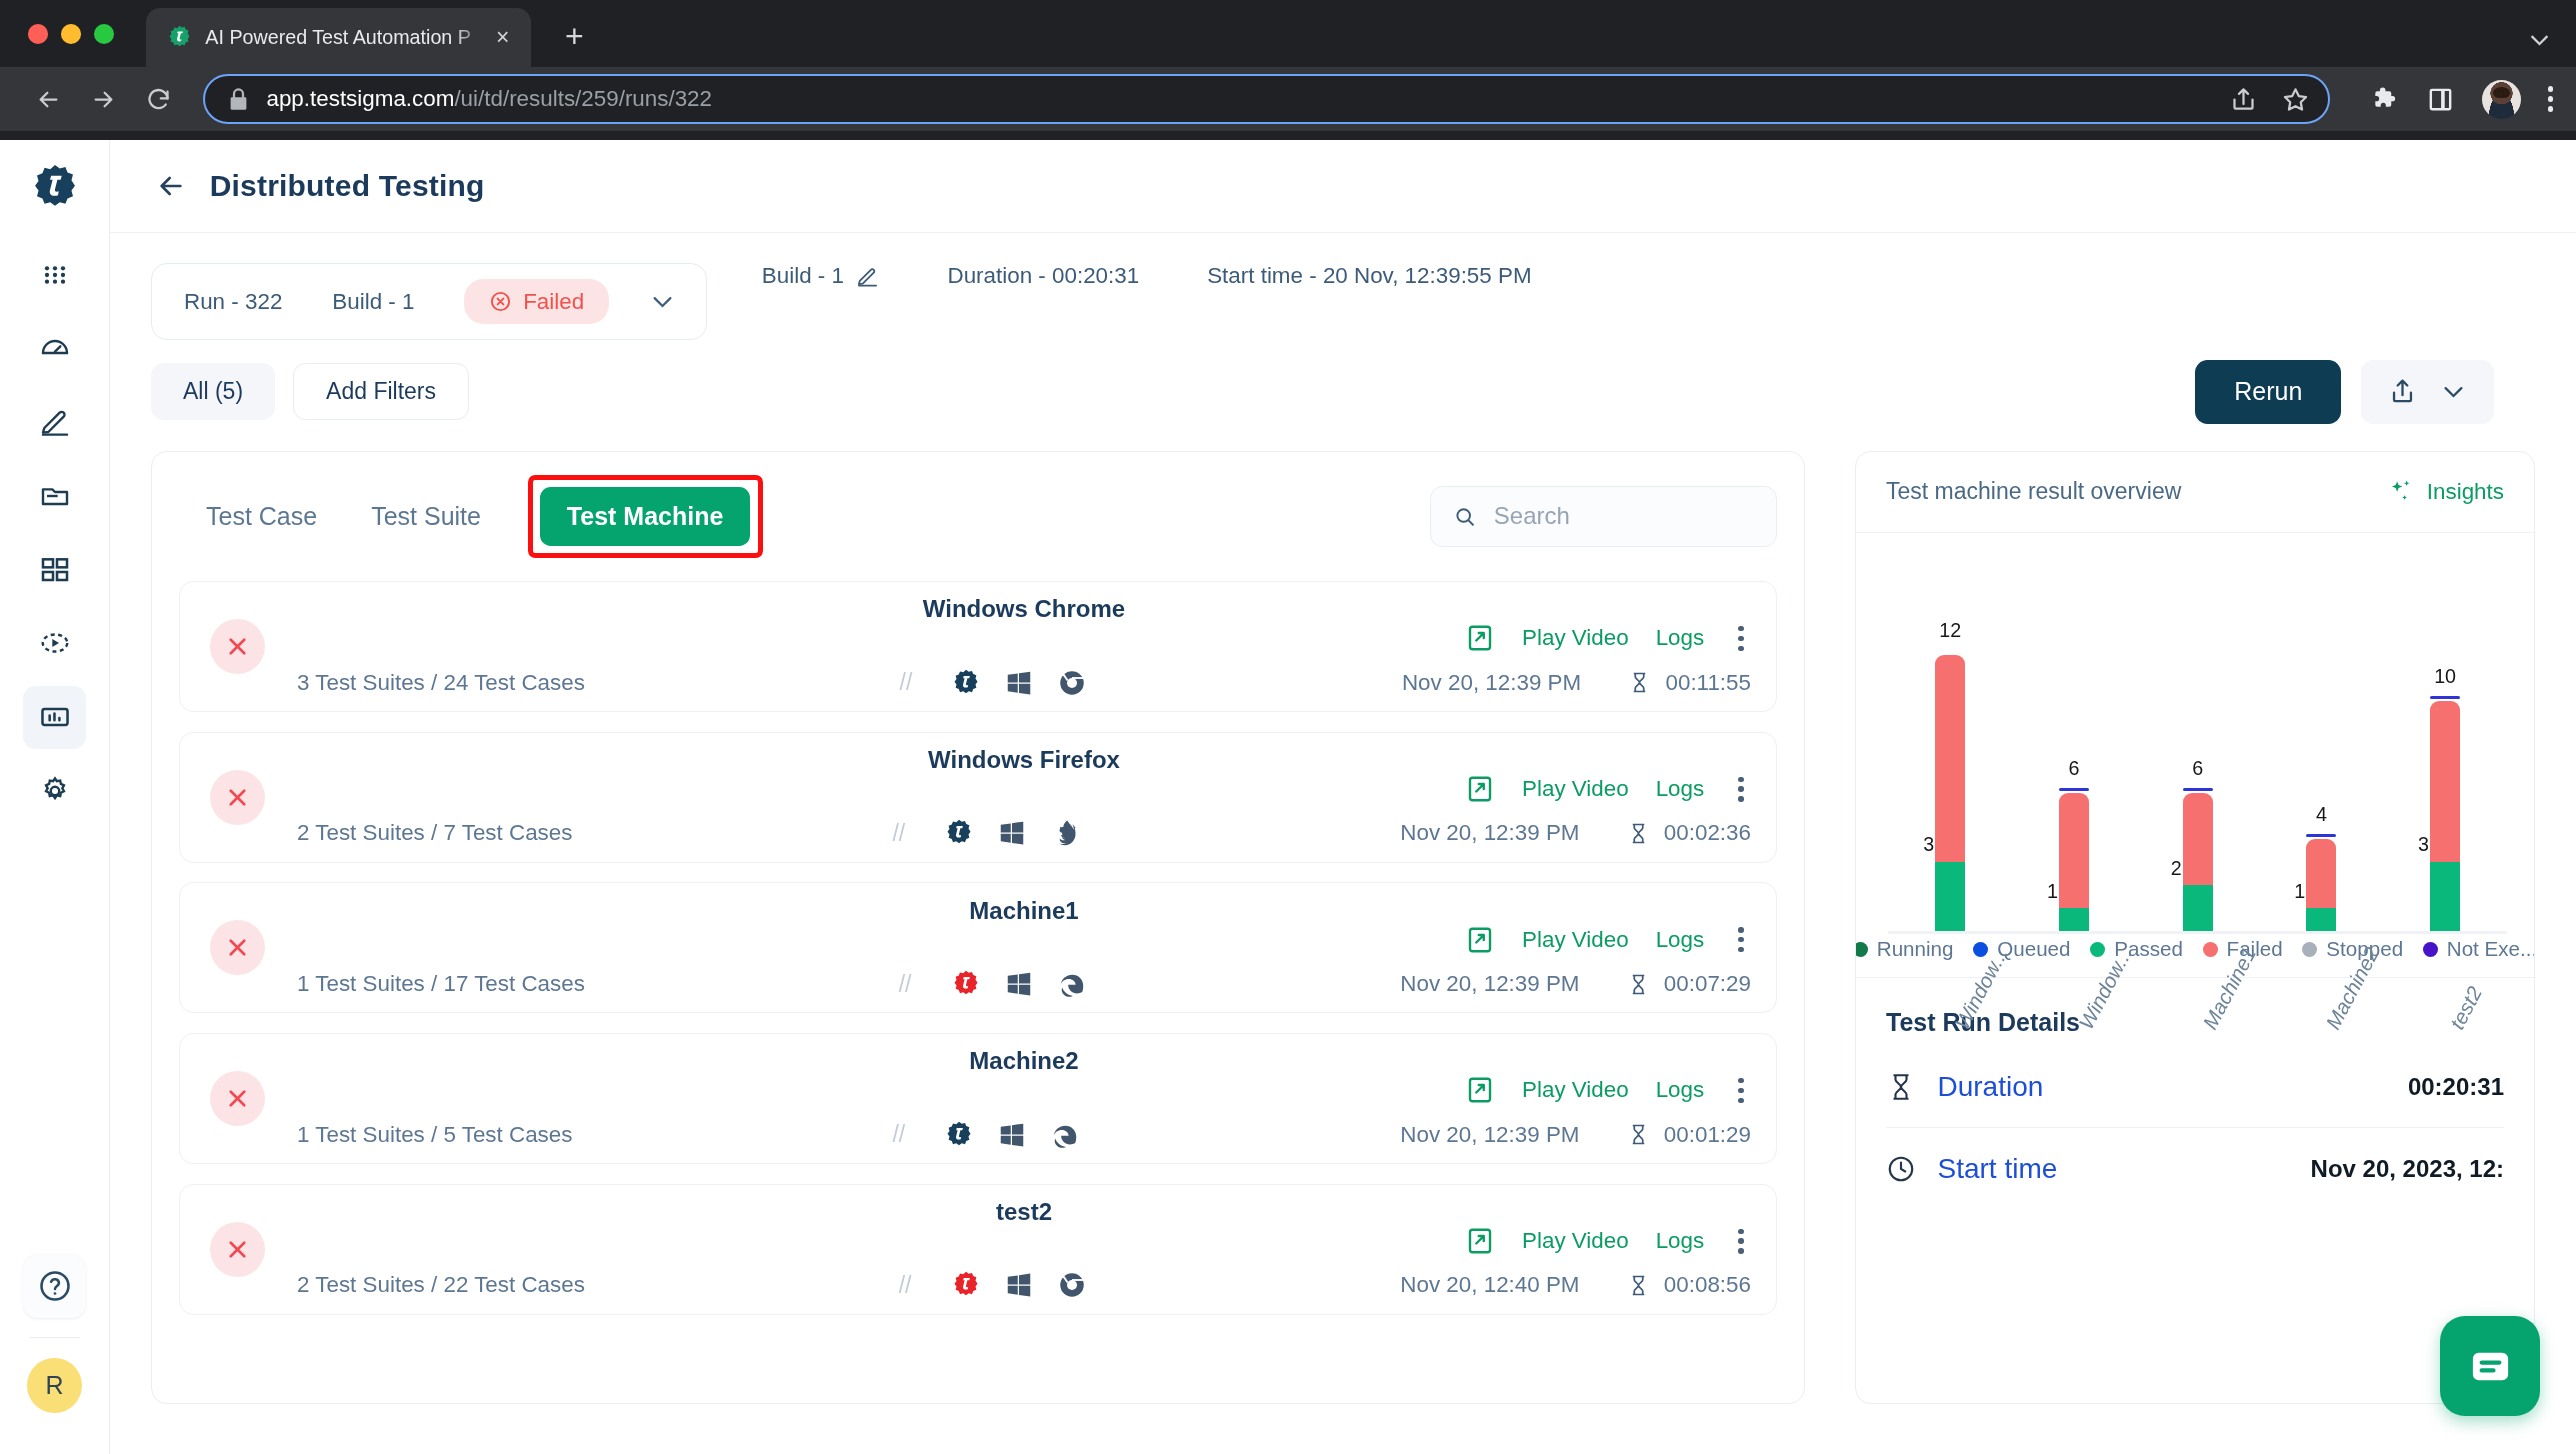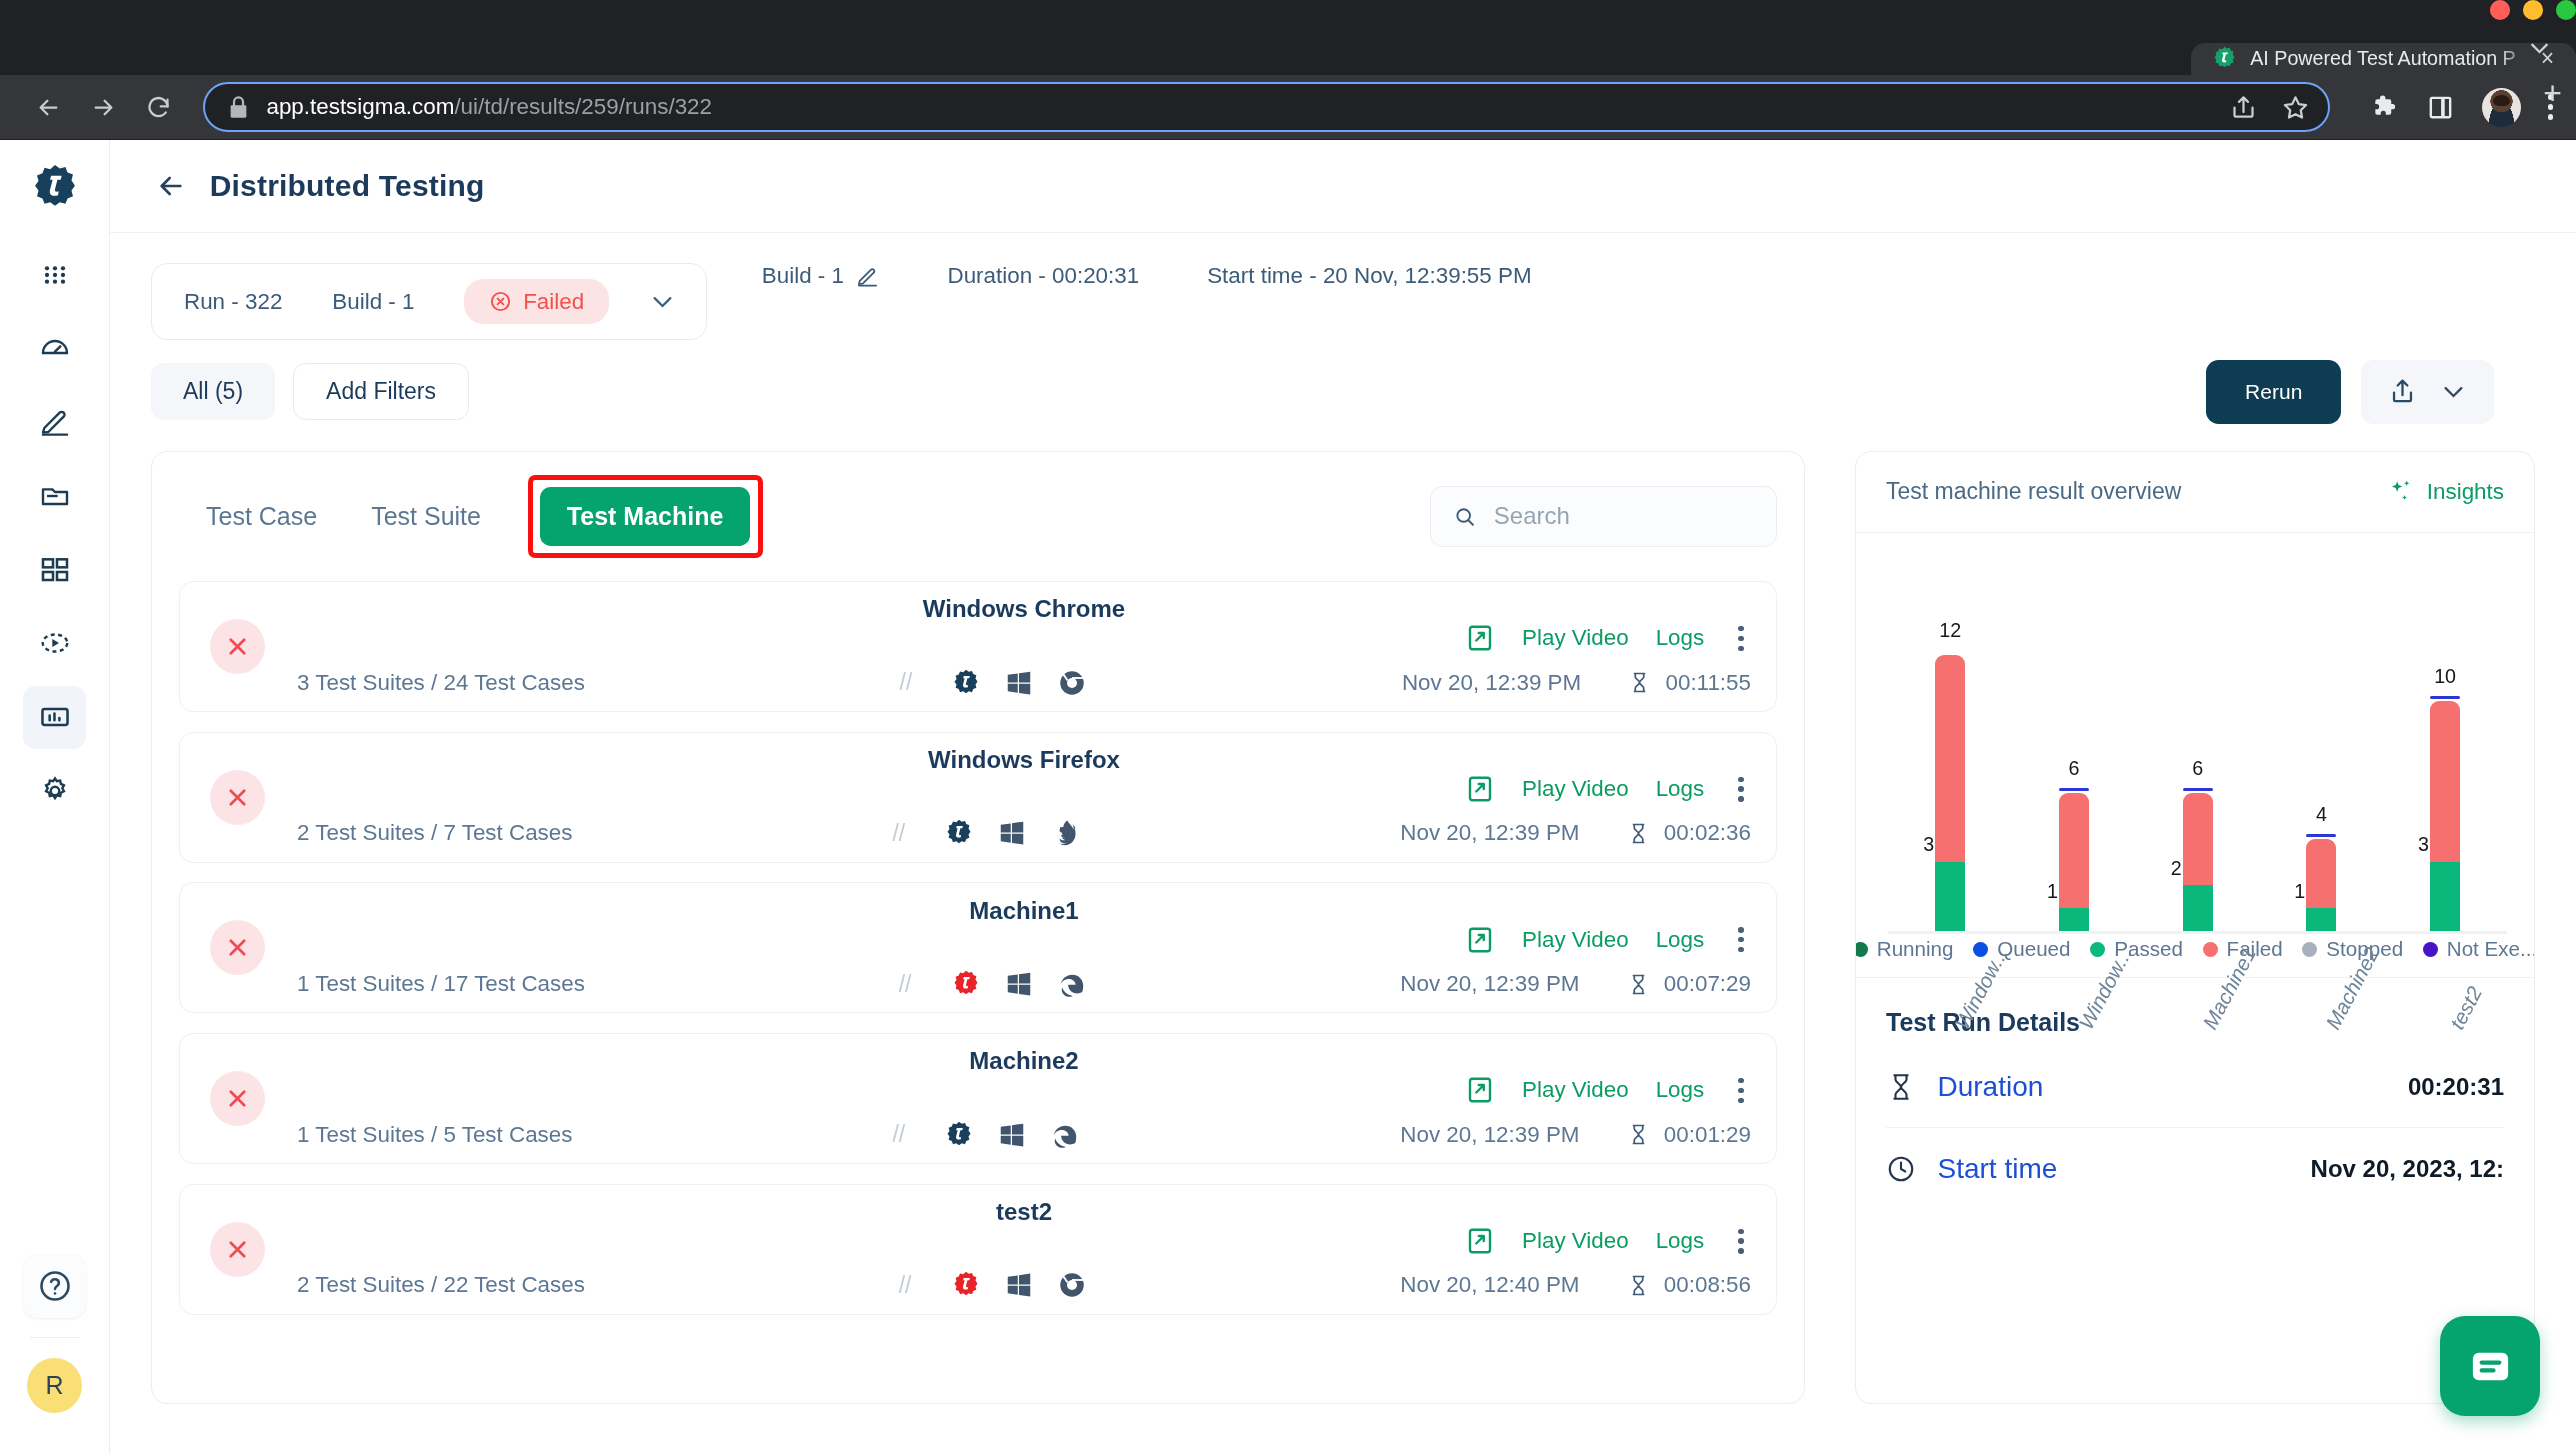--- a/index.html
+++ b/index.html
@@ -7,22 +7,22 @@
     width: 2576px; height: 1454px;
     font-family: "Liberation Sans", sans-serif;
     background: #202124;
     overflow: hidden;
   }
 
   
   .browser { width: 2576px; height: 1454px; background:#202124; position:relative; }
 
   .tabstrip {
-    height: 75px; background:#202124; display:flex; align-items:flex-end;
-    padding-left: 5px; position:relative;flex-direction:column;
+    height: 67px; background:#202124; display:flex; align-items:flex-end;
+    padding-left: 14px; position:relative;
   }
   .traffic { display:flex; align-items:center; gap:13.4px; padding:0 0 23px 14.3px; }
   .dot { width:19.7px; height:19.7px; border-radius:50%; }
   .dot.red{background:#ff5f57;} .dot.yellow{background:#febc2e;} .dot.green{background:#28c840;}
 
   .tab {
     margin-left: 32px; height: 59px; background:#35363a; border-radius:14.3px 14.3px 0 0;
     display:flex; align-items:center; padding:0 12.5px 0 19.7px; min-width: 385px; max-width:385px;
     position:relative;
   }
@@ -119,21 +119,21 @@
   .pencil { width:23px; height:23px; color:#3c5b79;}
 
   .filterbar { display:flex; align-items:center; padding:12.5px 41px 0 41px; }
   .chip {
     height:57px; border-radius:12.5px; display:flex; align-items:center; padding:0 32px;
     font-size:23px; color:#1b3a5c; white-space:nowrap;
   }
   .chip.solid { background:#f4f6f9; }
   .chip.outline { border:0.9px solid #e7ecf1; margin-left:18px; }
   .actions { margin-left:auto; display:flex; align-items:center; gap:19.7px; padding-right:41px;}
-  .btn-rerun { background:#0d3c53; color:#fff; height:64px; border-radius:12.5px; padding:0 39px; font-size:21px; display:flex; align-items:center;}
+  .btn-rerun { background:#0d3c53; color:#fff; height:64px; border-radius:12.5px; padding:0 39px; font-size:25px; display:flex; align-items:center;}
   .btn-share { background:#f4f6f9; height:64px; border-radius:12.5px; display:flex; align-items:center; gap:23px; padding:0 27px; color:#2b4a63;}
   .btn-share svg{ width:29px;height:29px;}
 
   .panels { display:flex; gap:0; padding:27px 41px 0 41px; flex:1 1 auto; min-height:0;}
 
   .card-left {
     flex:1 1 auto; background:#fff; border:0.9px solid #eaeef3; border-radius:16px;
     padding:0; min-width:0; display:flex; flex-direction:column; max-height: 953px;
   }
   .tabs-row { display:flex; align-items:center; padding:23px 27px 23px 27px; }

